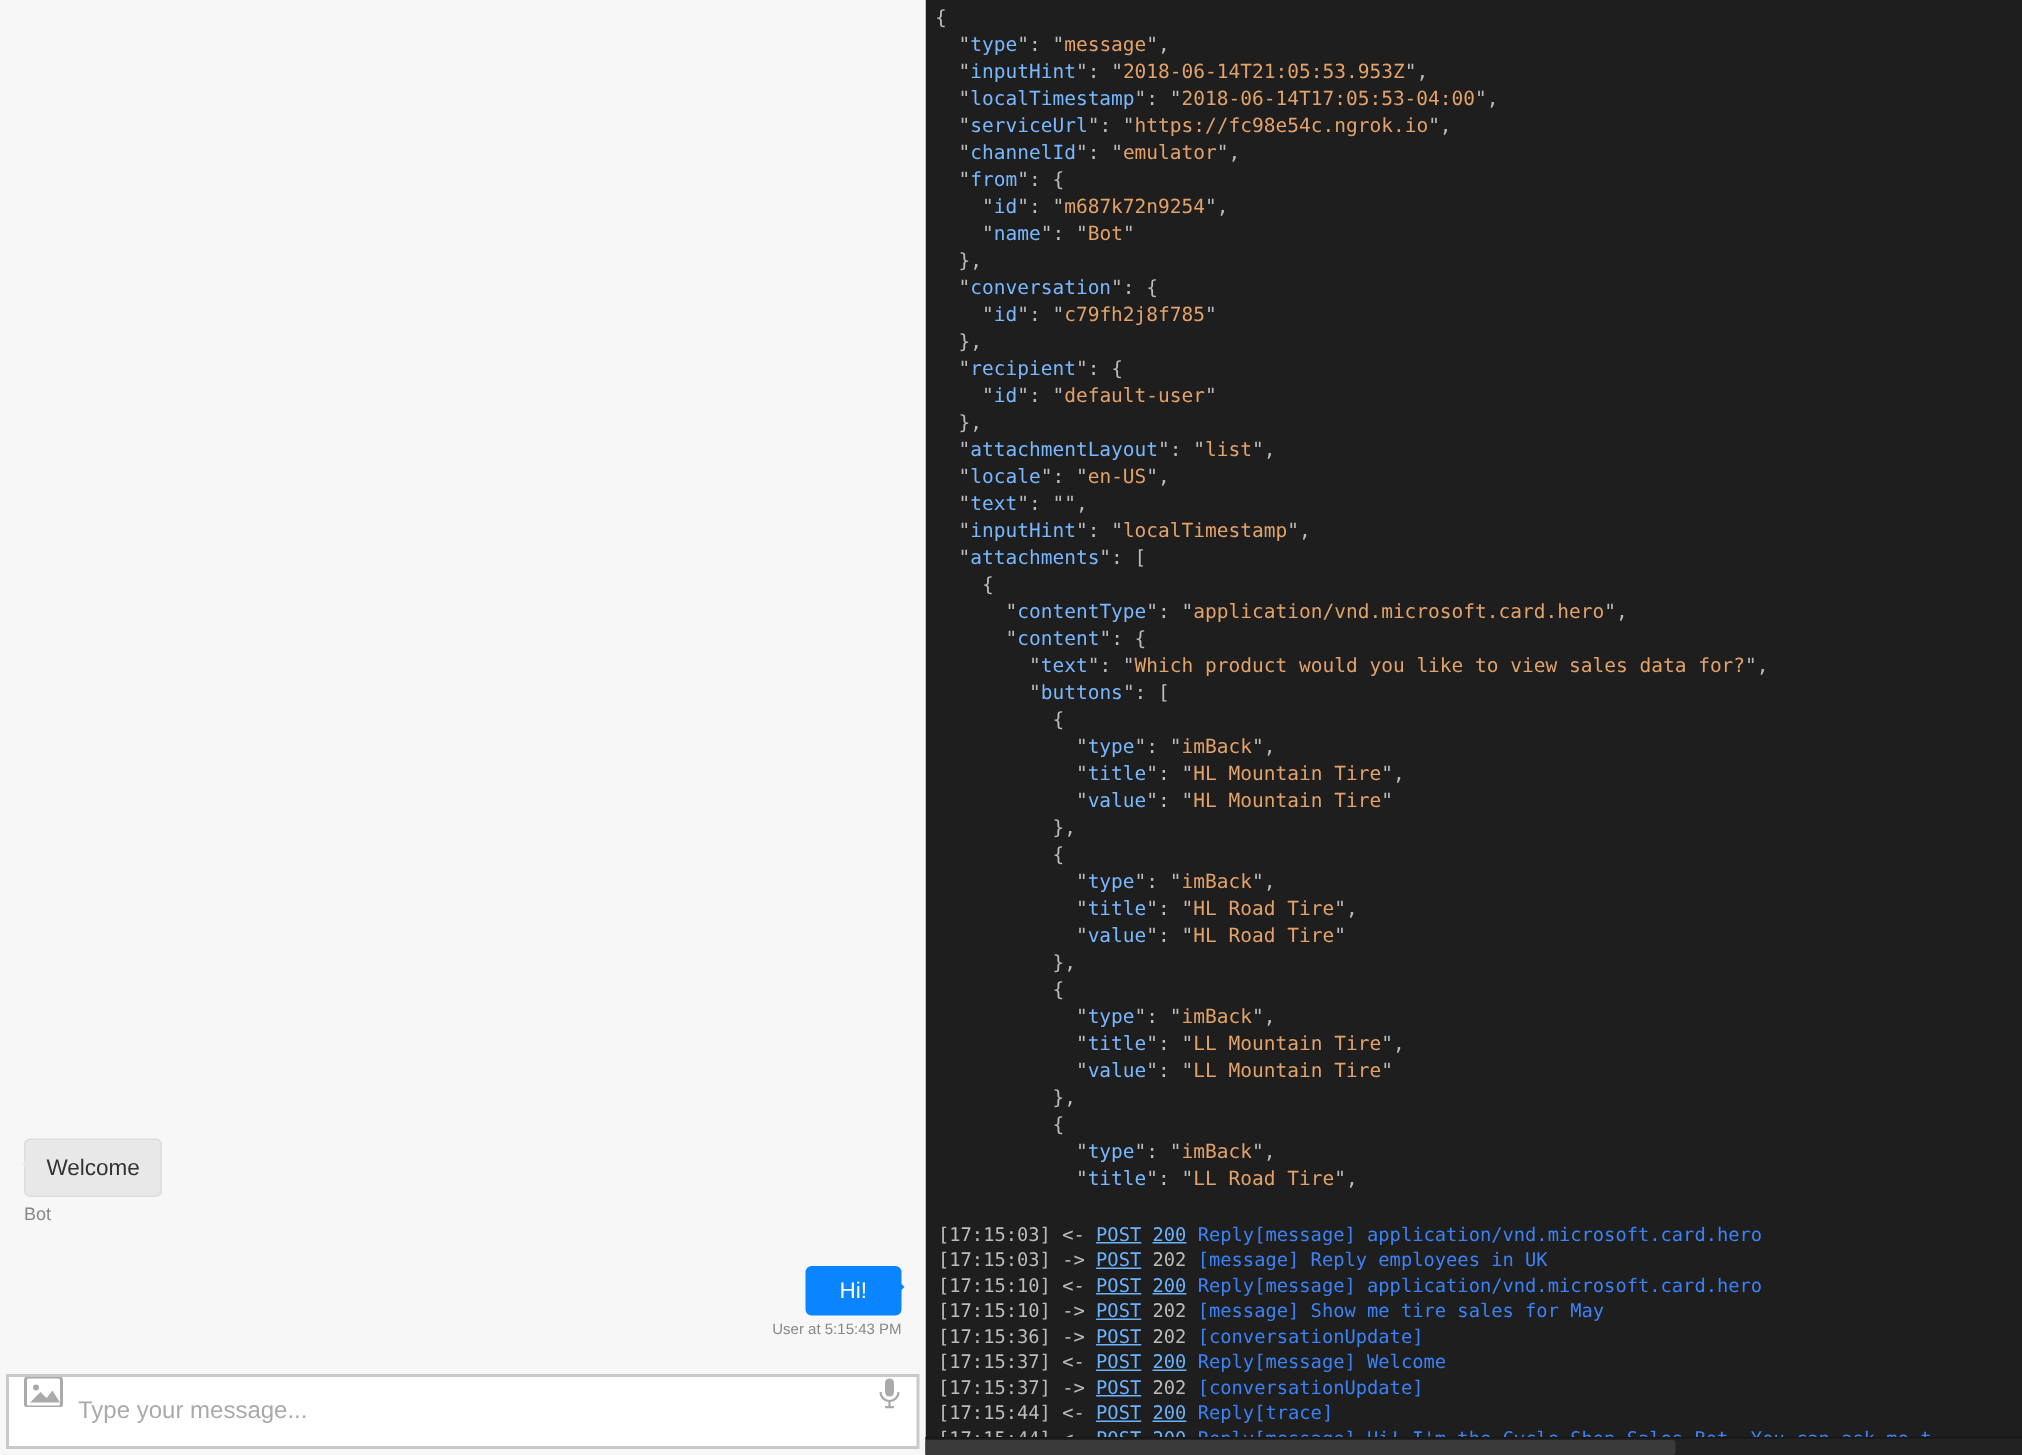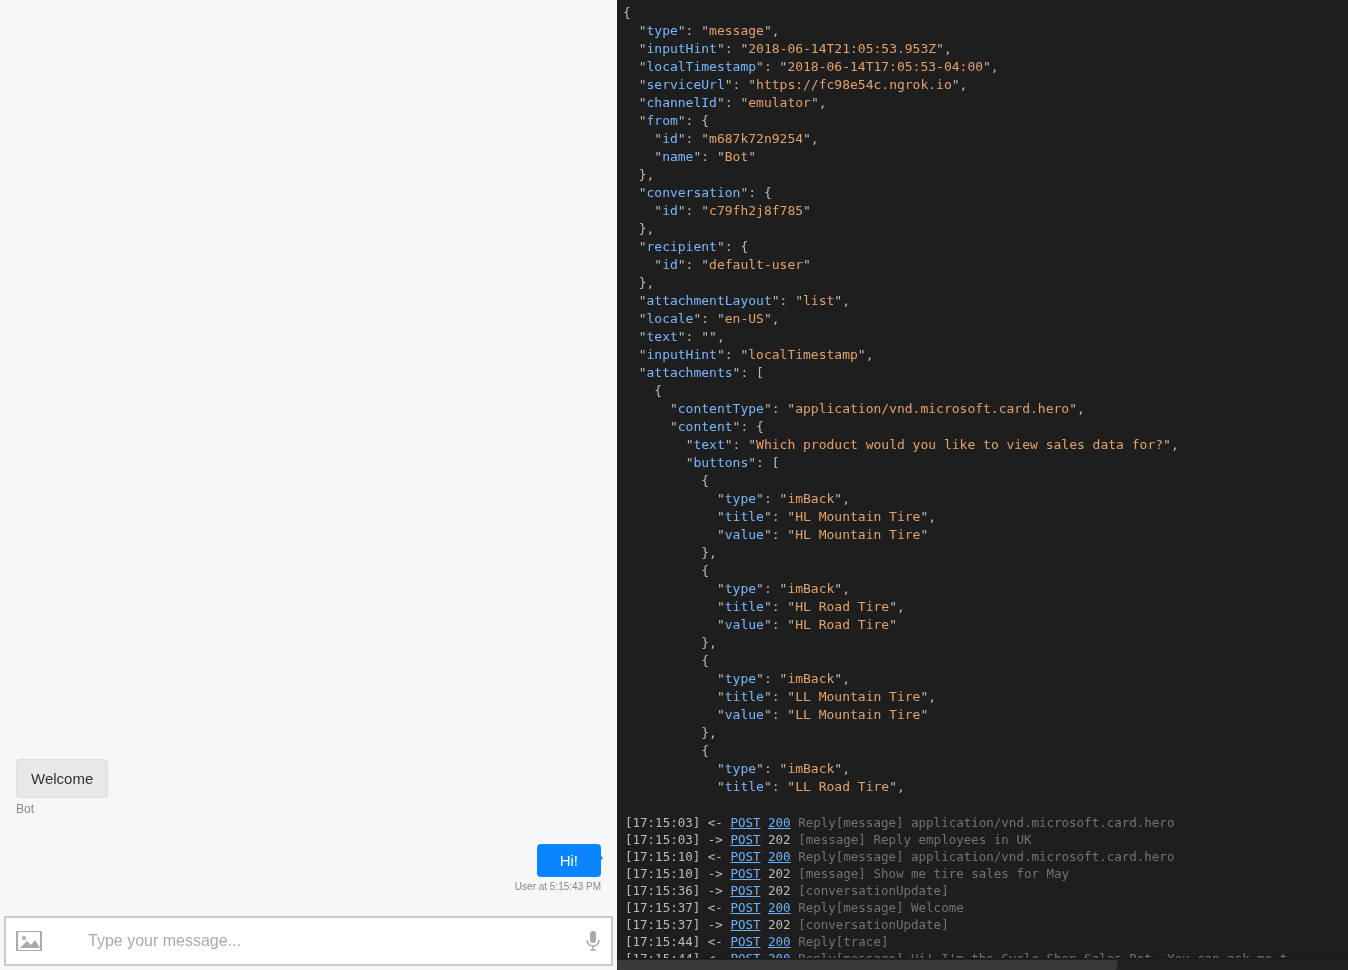--- a/index.html
+++ b/index.html
@@ -7,39 +7,39 @@
 .left-panel { width: 617px; height: 970px; background: #f7f7f7; display: flex; flex-direction: column; position: relative; }
 .chat-area { flex: 1; display: flex; flex-direction: column; justify-content: flex-end; padding: 16px; }
 .bot-msg { align-self: flex-start; margin-bottom: 6px; }
 .bot-bubble { background: #e8e8e8; border: 1px solid #ddd; border-radius: 4px; padding: 10px 14px; color: #333; font-size: 15px; position: relative; display: inline-block; }
 .bot-bubble::before { content: ""; position: absolute; left: -8px; top: 10px; border: 6px solid transparent; border-right-color: #e8e8e8; }
 .bot-label { font-size: 12px; color: #888; margin-top: 4px; margin-bottom: 22px; }
 .user-msg { align-self: flex-end; text-align: right; margin-bottom: 4px; }
 .user-bubble { background: #0a84ff; color: #fff; border-radius: 4px; padding: 8px 23px; font-size: 15px; display: inline-block; position: relative; }
 .user-bubble::after { content: ""; position: absolute; right: -8px; top: 8px; border: 6px solid transparent; border-left-color: #0a84ff; }
 .user-label { font-size: 10px; color: #888; margin-top: 4px; }
-.input-bar { height: 50px; border: 2px solid #c9c9c9; background: #fff; margin: 4px; display: flex; align-items: center; padding: 0 10px; gap: 36px; }
+.input-bar { height: 50px; border: 2px solid #c9c9c9; background: #fff; margin: 4px; display: flex; padding: 0 10px; }
 .input-bar input { flex: 1; border: none; outline: none; font-size: 16px; color: #333; background: transparent; }
 .input-bar input::placeholder { color: #aaa; }
 .img-icon { width: 26px; height: 20px; margin-right: 10px; fill: #aaa; }
 .mic-icon { width: 16px; height: 22px; margin-left: 10px; fill: #aaa; }
 .right-panel { flex: 1; height: 970px; background: #1e1e1e; display: flex; flex-direction: column; color: #ccc; }
 .json-area { flex: 1; overflow: auto; padding: 4px 6px; font-family: "Menlo", "Consolas", monospace; font-size: 13px; line-height: 18px; white-space: pre; }
 .p { color: #bbb; } 
 .k { color: #79b8ff; } 
 .s { color: #e2a26a; } 
 .log-header { background: #2a2a2a; color: #ddd; padding: 6px 10px; font-size: 14px; display: flex; align-items: center; justify-content: space-between; border-top: 1px solid #333; }
 .dots { color: #fff; font-size: 18px; line-height: 14px; cursor: pointer; }
 .log-body { height: 148px; overflow: auto; background: #1e1e1e; font-family: "Menlo", "Consolas", monospace; font-size: 12.5px; line-height: 17px; padding: 4px 8px; white-space: pre; }
 .ts { color: #bbb; }
 .arrow { color: #bbb; }
 .post { color: #6bb3ff; text-decoration: underline; }
 .code200 { color: #6bb3ff; text-decoration: underline; }
 .codeother { color: #bbb; }
-.rest { color: #737373; }
+.rest { color: #3b82f6; }
 .log-footer { height: 12px; background: #222; border-top: 1px solid #161616; position: relative; }
 .log-scrollthumb { position: absolute; left: 0; width: 500px; height: 10px; background: #3a3a3a; border-radius: 2px; top: 1px; }
 </style>
 </head>
 <body>
 
 <div class="left-panel">
   <div class="chat-area">
     <div class="bot-msg">
       <div class="bot-bubble">Welcome</div>

